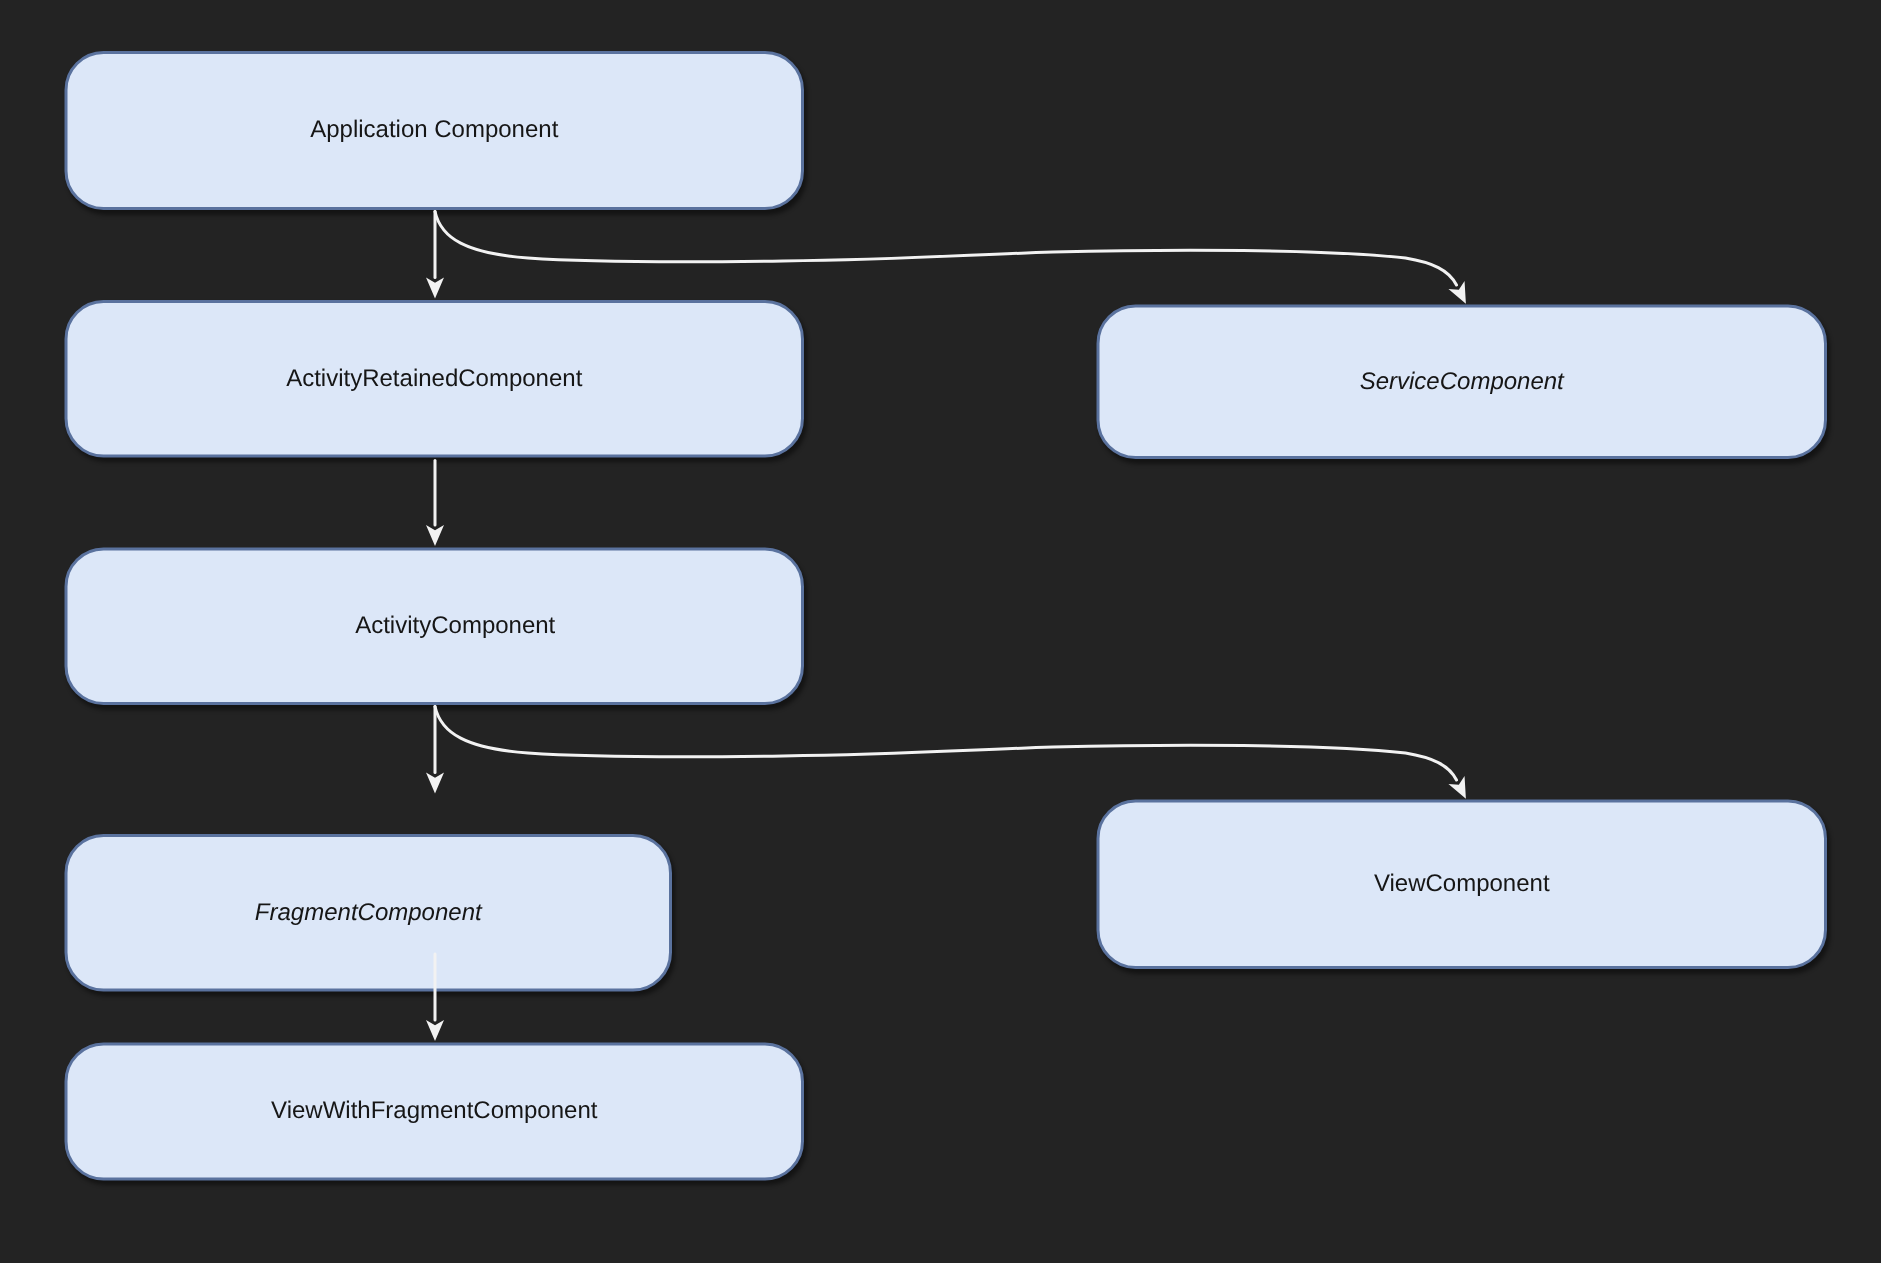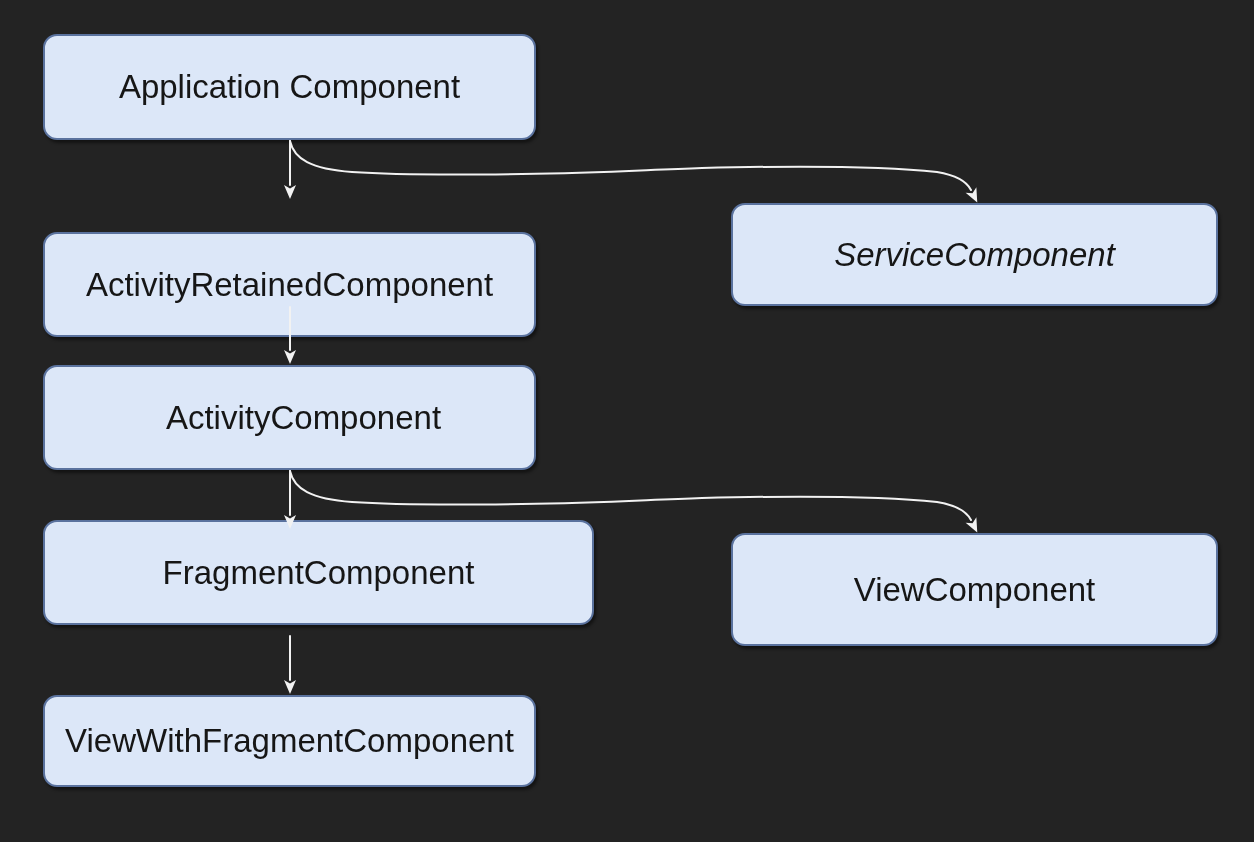--- a/index.html
+++ b/index.html
@@ -23,32 +23,32 @@
     position: relative;
     width: 1254px; height: 842px;
   }
   .node {
     position: absolute;
     display: flex;
     align-items: center;
     justify-content: center;
     background: var(--node-fill, #dce7f8);
     border: 2px solid var(--node-border, #5a729e);
-    border-radius: 14px;
+    border-radius: 26px;
     color: var(--node-text, #161616);
-    font-size: 33px;
+    font-size: 16px;
     text-align: center;
     box-shadow: 2px 3px 3px rgba(0,0,0,0.45);
   }
   
   .n-application        { left: 43px;  top: 34px;  width: 493px; height: 106px; }
-  .n-activity-retained  { left: 43px;  top: 200px; width: 493px; height: 105px; margin-top: 32px; }
+  .n-activity-retained  { left: 43px;  top: 200px; width: 493px; height: 105px; }
   .n-service            { left: 731px; top: 203px; width: 487px; height: 103px; font-style: italic; }
   .n-activity           { left: 43px;  top: 365px; width: 493px; height: 105px; padding-left: 28px; }
-  .n-fragment           { left: 43px;  top: 520px; width: 551px; height: 105px; }
+  .n-fragment           { left: 43px;  top: 556px; width: 405px; height: 105px; font-style: italic; }
   .n-view               { left: 731px; top: 533px; width: 487px; height: 113px; }
   .n-view-with-fragment { left: 43px;  top: 695px; width: 493px; height: 92px; }
 
   .edges-layer {
     position: absolute;
     left: 0; top: 0;
     width: 1254px; height: 842px;
     pointer-events: none;
   }
   .edge {

